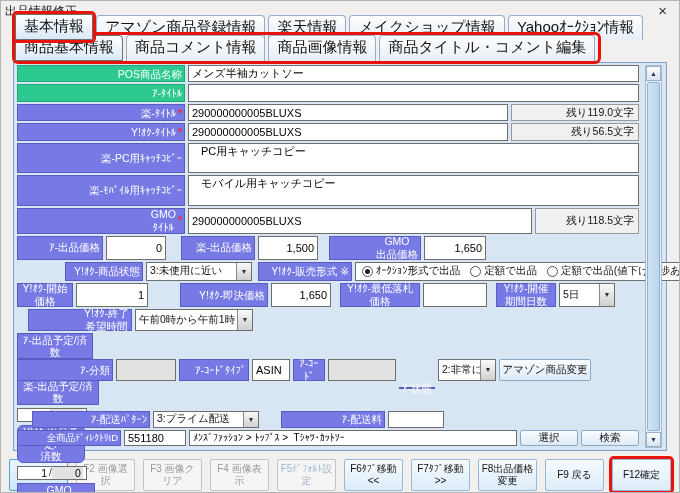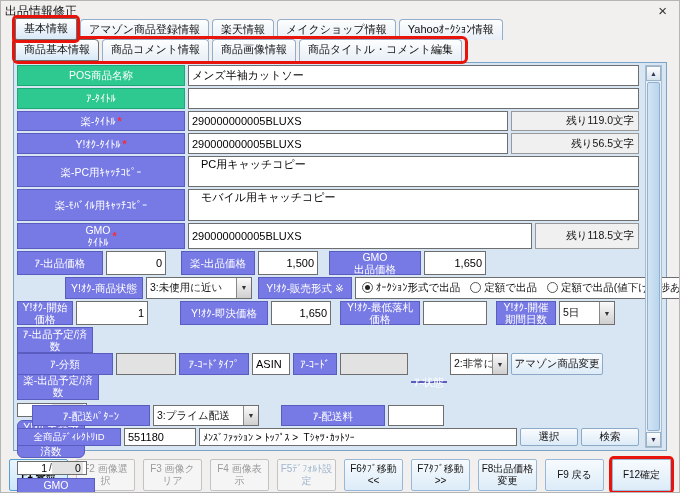--- a/index.html
+++ b/index.html
@@ -4,28 +4,28 @@
 <style>
   :root{ --annot:#e8140c; --green:#2ec990; --purple:#7779e5; }
   *{margin:0;box-sizing:border-box;}
   html,body{width:680px;height:493px;}
   body{background:#f1f0ee;font-family:"Liberation Sans","DejaVu Sans",sans-serif;font-size:11px;color:#111;
        border:1px solid #b5b5b5;overflow:hidden;position:relative;}
   .titlebar{height:18px;display:flex;align-items:center;justify-content:space-between;padding:2px 10px 0 4px;font-size:12px;}
   .close{font-size:15px;line-height:14px;color:#333;cursor:default;padding:0 2px;}
   .tabs{display:flex;align-items:flex-end;height:21px;padding-left:14px;position:relative;}
   .tab{border:1px solid #93aecc;border-bottom:none;border-radius:4px 4px 0 0;padding:2px 8px 3px;margin-right:3px;
-       background:linear-gradient(#fdfefe,#e7eef6);white-space:nowrap;font-size:11px;}
+       background:linear-gradient(#fdfefe,#e7eef6);white-space:nowrap;font-size:15px;}
   .tab.sel{background:linear-gradient(#ffffff,#d9e9f8);}
   .annot{box-shadow:0 0 0 3px var(--annot);border-radius:2px;position:relative;z-index:3;}
   .annot-row{display:inline-flex;margin-left:14px;box-shadow:0 0 0 3px var(--annot);border-radius:3px;position:relative;z-index:2;text-align:right;}
   .panel{margin:1px 12px 0;height:389px;border:1px solid #7ba3c8;background:#d8e6f4;position:relative;padding:2px 27px 2px 3px;}
   .rows{display:flex;flex-direction:column;height:100%;}
   .row{display:flex;align-items:stretch;gap:3px;margin-bottom:2px;}
-  .lbl{background:var(--purple);border:1px solid #5a5cc0;color:#fff;display:flex;align-items:center;justify-content:center;
+  .lbl{background:var(--purple);border:1px solid #5a5cc0;color:#fff;display:flex;align-items:center;justify-content:flex-end;
        text-align:center;font-size:10.5px;line-height:1.15;padding:0 2px;white-space:pre-line;flex-shrink:0;}
   .lbl.green{background:var(--green);border-color:#1da878;}
   .req{color:#ffd9d9;margin-left:2px;color:#ff2a2a;font-weight:bold;}
   .inp{border:1px solid #6e6e6e;background:#fff;font:11px "Liberation Sans","DejaVu Sans",sans-serif;padding:0 3px;min-width:0;}
   .inp.num{text-align:right;}
   .inp.gray{background:#e2e2e2;}
   .flex1{flex:1;}
   .rem{background:#f0f0f0;border:1px solid #999;display:flex;align-items:center;justify-content:flex-end;
        padding:0 4px;font-size:10.5px;flex-shrink:0;}
   textarea.inp{resize:none;line-height:1.2;padding:1px 12px;}
@@ -167,20 +167,29 @@
       <div class="lbl" style="width:80px;"><span>Y!ｵｸ-最低落札価格</span></div>
       <input class="inp num" style="width: 64px;" value="">
       <div style="width:3px;"></div>
       <div class="lbl" style="width:60px;"><span>Y!ｵｸ-開催期間日数</span></div>
       <div class="sel" style="width:56px;">
         <span class="sel-text">5日</span>
         <span class="sel-arrow">▼</span>
       </div>
     </div>
 
+    <div class="row" style="height:22px;">
+      <div style="width:8px;"></div>
+      <div class="lbl" style="width:104px;"><span>Y!ｵｸ-終了
+希望時間</span></div>
+      <div class="sel" style="width:118px;">
+        <span class="sel-text">午前0時から午前1時</span>
+        <span class="sel-arrow">▼</span>
+      </div>
+    </div>
 
     <div class="row" style="height:24px;flex-direction:column;">
       <div class="lbl" style="width:76px;"><span>ｱ-出品予定/済数</span></div>
       <div class="pair" style="width:70px;">
         <input value="0" style="">
           <span class="slash">/</span>
           <input class="gray" value="0" style="">
       </div>
       <div class="lbl" style="width:82px;"><span>楽-出品予定/済数</span></div>
       <div class="pair" style="width:70px;">
@@ -202,21 +211,21 @@
           <span class="slash">/</span>
           <input class="gray" value="0" style="">
       </div>
     </div>
 
     <div class="row" style="height:22px;">
       <div class="lbl" style="width:96px;"><span>ｱ-分類</span></div>
       <input class="inp gray" style="width: 60px;" value="">
       <div class="lbl" style="width:70px;"><span>ｱ-ｺｰﾄﾞﾀｲﾌﾟ</span></div>
       <input class="inp" style="width: 38px;" value="ASIN">
-      <div class="lbl" style="width:44px;"><span>ｱ-ｺｰﾄﾞ</span></div>
+      <div class="lbl" style="width:32px;"><span>ｱ-ｺｰﾄﾞ</span></div>
       <input class="inp gray" style="width: 68px;" value="">
       <div class="lbl" style="width:36px;margin-top:28px;"><span>ｱ-状態</span></div>
       <div class="sel" style="width:58px;">
         <span class="sel-text">2:非常に良い</span>
         <span class="sel-arrow">▼</span>
       </div>
       <div class="sbtn" style="width:92px;">アマゾン商品変更</div>
     </div>
 
     <div class="row" style="height:22px;margin-top:28px;">
@@ -226,21 +235,21 @@
         <span class="sel-text">3:プライム配送</span>
         <span class="sel-arrow">▼</span>
       </div>
       <div style="width:16px;"></div>
       <div class="lbl" style="width:104px;"><span>ｱ-配送料</span></div>
       <input class="inp" style="width: 56px;" value="">
     </div>
 
     <div class="row" style="height:19px;">
       <div class="lbl" style="width:104px;font-size:9.5px;"><span>全商品ﾃﾞｨﾚｸﾄﾘID</span></div>
-      <input class="inp" style="width: 72px;" value="551180">
+      <input class="inp" style="width: 62px;" value="551180">
       <input class="inp flex1" style="font-size: 10px;" value="ﾒﾝｽﾞﾌｧｯｼｮﾝ &gt; ﾄｯﾌﾟｽ &gt;  Tｼｬﾂ･ｶｯﾄｿｰ">
       <div class="sbtn" style="width:58px;">選択</div>
       <div class="sbtn" style="width:58px;">検索</div>
     </div>
 
   </div>
 
   <div class="vsb">
     <div class="sbtn2">▲</div>
     <div class="thumb"></div>

